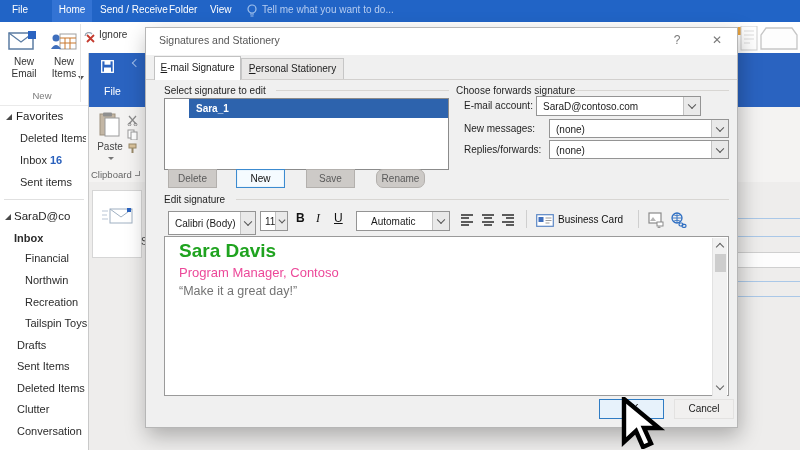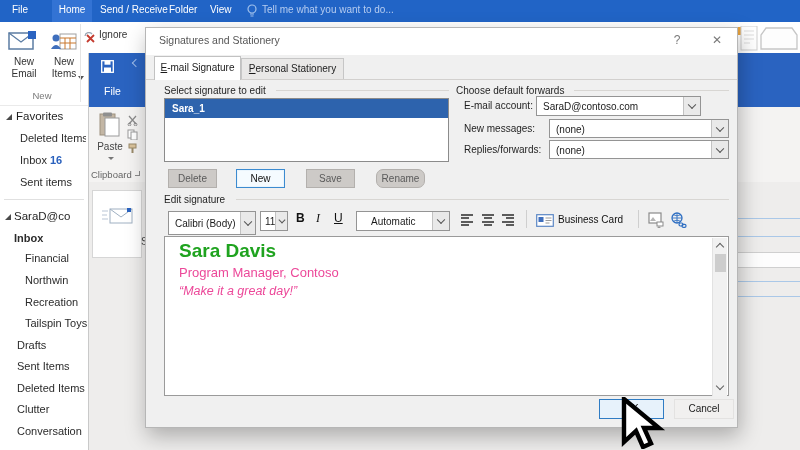--- a/index.html
+++ b/index.html
@@ -30,21 +30,21 @@
   .dialog { left:145px; top:27px; width:593px; height:401px; background:#f0f0f0; border:1px solid #b6b6b6;
             box-shadow:2px 8px 20px rgba(0,0,0,.28); z-index:30; }
   .dlg-title { position:absolute; left:13px; top:6px; font-size:10.5px; color:#565656; }
   .dlg-sys { position:absolute; top:5px; font-size:12px; color:#7a7a7a; width:22px; text-align:center; cursor:default; }
   .tab { position:absolute; font-size:10px; color:#1b1b1b; text-align:center; }
   .tab::first-letter { text-decoration:underline; }
   .tab.active { background:#ffffff; border:1px solid #c2c2c2; border-bottom:none; z-index:2; padding-top:5px; }
   .tab.inactive { background:#e9e8e7; border:1px solid #c6c6c6; border-bottom:none; padding-top:4px; }
   .hair { position:absolute; height:1px; background:#d2d0ce; }
   .glabel { position:absolute; font-size:10px; color:#1f1f1f; white-space:nowrap; }
-  .listbox { position:absolute; left:18px; top:70px; width:285px; height:64px; background:#fff; border:1px solid #8b8b8b; }
+  .listbox { position:absolute; left:18px; top:70px; width:285px; height:72px; background:#fff; border:1px solid #8b8b8b;padding-left:24px; }
   .lrow { height:19px; background:#2d63ad; color:#fff; font-size:10px; font-weight:bold; line-height:19px; padding-left:7px; }
   .btn { position:absolute; top:141px; width:49px; height:19px; font-size:10px; text-align:center; line-height:17px;
          background:#cdcac7; border:1px solid #b3b0ad; color:#5a5a5a; }
   .btn.enabled { background:#f5fbff; border:1px solid #3c8bd0; color:#111; box-shadow:inset 0 0 0 1px #eaf5fd; }
   .flabel { position:absolute; font-size:10px; color:#1f1f1f; white-space:nowrap; }
   .combo { position:absolute; background:#fff; border:1px solid #949494; }
   .combo .val { position:absolute; left:6px; top:50%; transform:translateY(-50%); font-size:10px; color:#1a1a1a; white-space:nowrap; }
   .combo .dd { position:absolute; right:0; top:0; bottom:0; width:17px; background:#e9e9e9; border-left:1px solid #c2c2c2; }
   .chev { position:absolute; left:50%; top:50%; width:6px; height:6px; border-right:1.4px solid #555; border-bottom:1.4px solid #555;
           transform:translate(-50%,-70%) rotate(45deg); }
@@ -231,21 +231,21 @@
       <span class="dlg-sys" style="left:520px;">?</span>
       <span class="dlg-sys" style="left:560px;">✕</span>
     </div>
 
     <div class="hair" style="left:0; top:51px; width:591px;"></div>
     <span class="tab active" style="left:8px; top:28px; width:87px; height:24px;">E-mail Signature</span>
     <span class="tab inactive" style="left:95px; top:30px; width:103px; height:21px;">Personal Stationery</span>
 
     <span class="glabel" style="left:18px; top:57px;">Select signature to edit</span>
     <div class="hair" style="left:130px; top:62px; width:173px; background:#d8d6d3;"></div>
-    <span class="glabel" style="left:310px; top:57px;">Choose default forwards</span>
+    <span class="glabel" style="left:310px; top:57px;">Choose forwards signature</span>
     <div class="hair" style="left:428px; top:62px; width:155px; background:#d8d6d3;"></div>
 
     <div class="listbox">
       <div class="lrow">Sara_1</div>
     </div>
 
     <div class="btn" style="left:22px;">Delete</div>
     <div class="btn enabled" style="left:90px;">New</div>
     <div class="btn" style="left:160px;">Save</div>
     <div class="btn" style="left:230px;border-radius:7px;">Rename</div>
@@ -339,21 +339,21 @@
           <circle cx="7" cy="6" r="5" fill="none" stroke="#2f6fc2" stroke-width="1.3"></circle>
           <path d="M2,6 h10 M7,1 v10 M3.5,2.8 a7,7 0 0 0 7,0 M3.5,9.2 a7,7 0 0 1 7,0" stroke="#2f6fc2" stroke-width="0.9" fill="none"></path>
           <rect x="9" y="11" width="4" height="3" rx="1.4" fill="none" stroke="#2f6fc2" stroke-width="1.2"></rect>
           <rect x="12" y="12.3" width="4" height="3" rx="1.4" fill="none" stroke="#2f6fc2" stroke-width="1.2"></rect>
         </svg>
     </span>
 
     <div class="editbox">
       <div class="ab" style="left:14px; top:3px; font-size:19px; font-weight:600; color:#1fa31f; white-space:nowrap;">Sara Davis</div>
       <div class="ab" style="left:14px; top:28px; font-size:13px; color:#ec4899; white-space:nowrap;">Program Manager, Contoso</div>
-      <div class="ab" style="left:14px; top:47px; font-size:12.5px; font-style:italic; color:#ec4899; white-space:nowrap;">“Make it a great day!”</div>
+      <div class="ab" style="left:14px; top:47px; font-size:12.5px; color:#737373; white-space:nowrap;">“Make it a great day!”</div>
       <div class="sbar">
         <span class="sarr" style="top:6px; transform:rotate(-135deg);"></span>
         <span class="sthumb"></span>
         <span class="sarr" style="bottom:7px; transform:rotate(45deg);"></span>
       </div>
     </div>
 
     <div class="okbtn">OK</div>
     <div class="cancelbtn">Cancel</div>
   </div>

